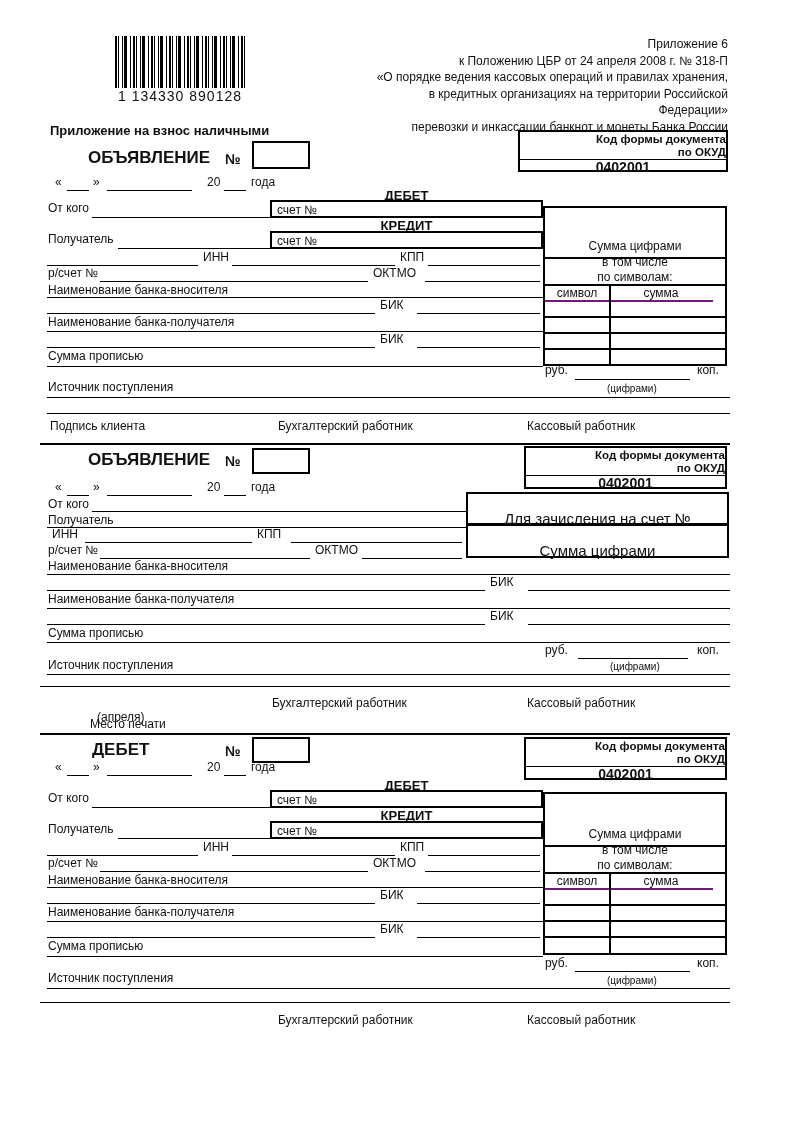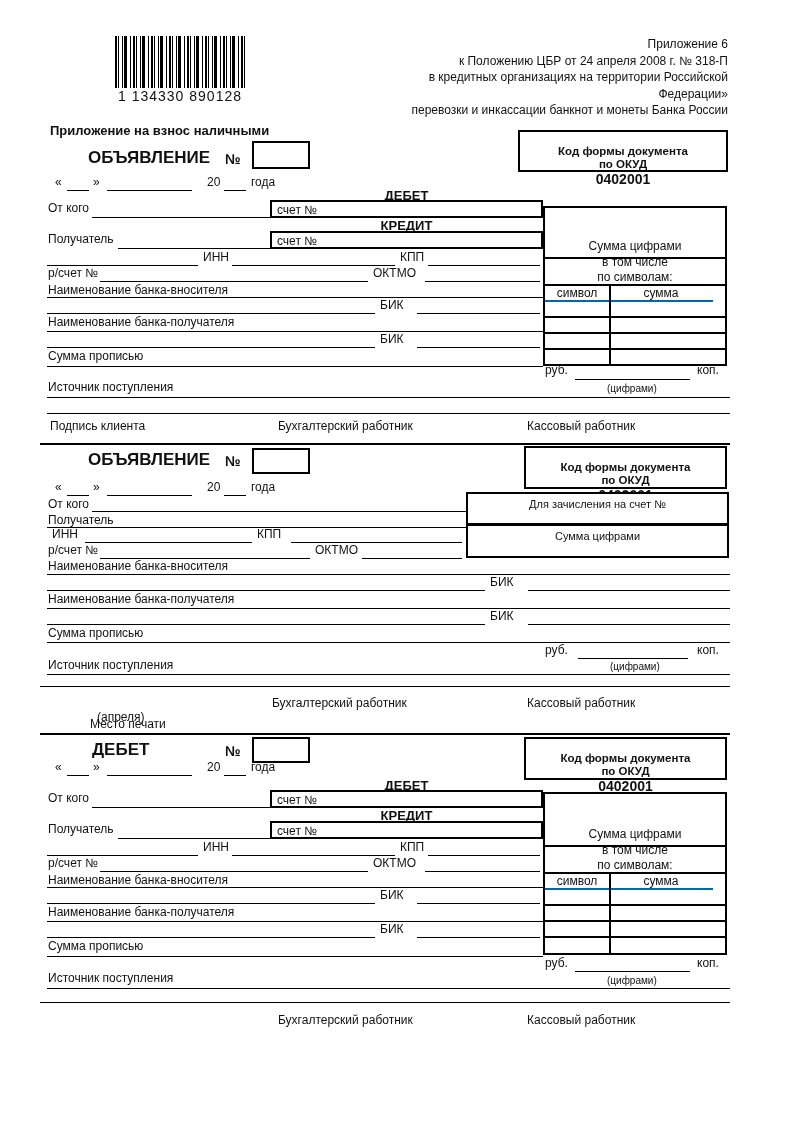--- a/index.html
+++ b/index.html
@@ -5,44 +5,45 @@
   html,body{margin:0;padding:0;background:#fff}
   .p{position:relative;width:800px;height:1132px;background:#fff;overflow:hidden;
      font-family:"Liberation Sans","DejaVu Sans",sans-serif;color:#111}
   .t{position:absolute;font-size:12px;line-height:1.15;white-space:nowrap}
   .b{font-weight:bold}
   .s10{font-size:10px}.s13{font-size:13px}.s14{font-size:14px}.s17{font-size:17px}
   .ctr{text-align:center}
   .ln{position:absolute;height:0;border-bottom:1px solid #000}
   .th{border-bottom-width:2px}
   .bx{position:absolute;border:2px solid #000;box-sizing:border-box;background:#fff}
-  .okudcap{border-bottom:1px solid #000;text-align:center;font-weight:bold;font-size:11.5px;line-height:13px;padding-top:13px}
+  .okudcap{border-bottom:1px solid #000;text-align:right;font-weight:bold;font-size:11.5px;line-height:13px;padding-top:1px}
   .okudcode{text-align:center;font-weight:bold;font-size:14px;line-height:15px}
   .acct{padding:1px 0 0 5px;font-size:12px}
   .sumbox .sc1{position:absolute;left:0;right:0;top:0;border-bottom:2px solid #000;display:flex;align-items:flex-end;justify-content:center;font-size:12px;padding-bottom:4px}
   .sumbox .sc2{position:absolute;left:0;right:0;border-bottom:2px solid #000;text-align:center;font-size:12px;line-height:15px}
-  .sumbox .sch{position:absolute;left:0;right:12px;border-bottom:2px solid #0369a1;font-size:12px}
+  .sumbox .sch{position:absolute;left:0;right:12px;border-bottom:2px solid #701a75;font-size:12px}
   .sumbox .vd{position:absolute;width:0;border-left:2px solid #000}
   .sumbox .rl{position:absolute;left:0;right:0;height:0;border-bottom:2px solid #000}
-  .zach{text-align:center;font-size:11px;padding-top:4px}
+  .zach{text-align:center;font-size:15px;padding-top:16px}
   .bar{position:absolute;left:115px;top:36px;width:132px;height:52px;
        background:repeating-linear-gradient(90deg,#000 0 2px,#fff 2px 3px,#000 3px 4px,#fff 4px 7px,#000 7px 8px,#fff 8px 9px,#000 9px 12px,#fff 12px 15px,#000 15px 16px,#fff 16px 18px)}
   .hdr{position:absolute;left:360px;top:36px;width:368px;text-align:right;font-size:12px;line-height:16.5px}
 </style>
 </head>
 <body>
 
 <div class="p">
 
   <div class="bar"></div>
   <div class="t s14 ctr" style="left:105px;top:88px;width:150px;letter-spacing:1px">1 134330 890128</div>
 
   <div class="hdr">
     <div>Приложение 6</div>
     <div>к Положению ЦБР от 24 апреля 2008 г. № 318-П</div>
+    <div>«О порядке ведения кассовых операций и правилах хранения,</div>
     <div>в кредитных организациях на территории Российской Федерации»</div>
     <div>перевозки и инкассации банкнот и монеты Банка России</div>
   </div>
 
   <div class="t s13 b" style="left:50px;top:124px">Приложение на взнос наличными</div>
 
   <div class="bx" style="left:518px;top:130px;width:210px;height:42px">
     <div class="okudcap">
       <span>Код формы документа</span><br>
       <span>по ОКУД</span>

